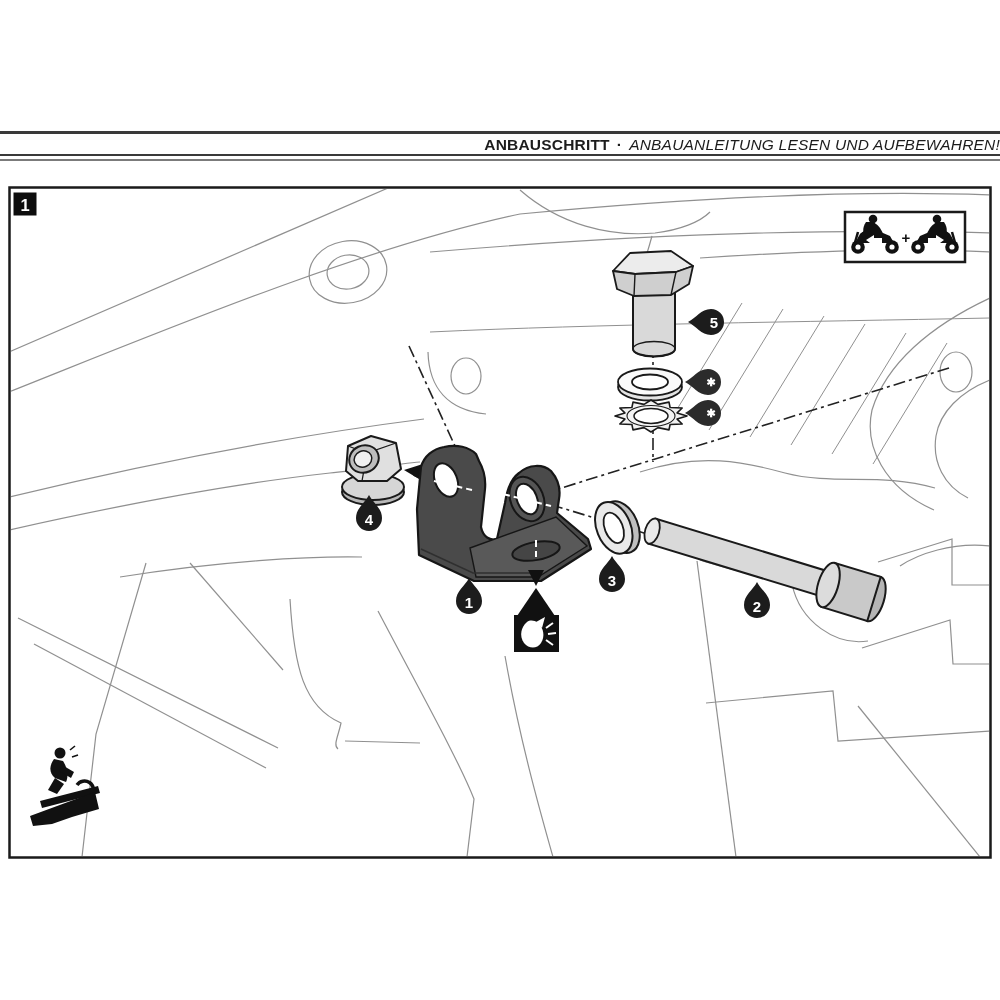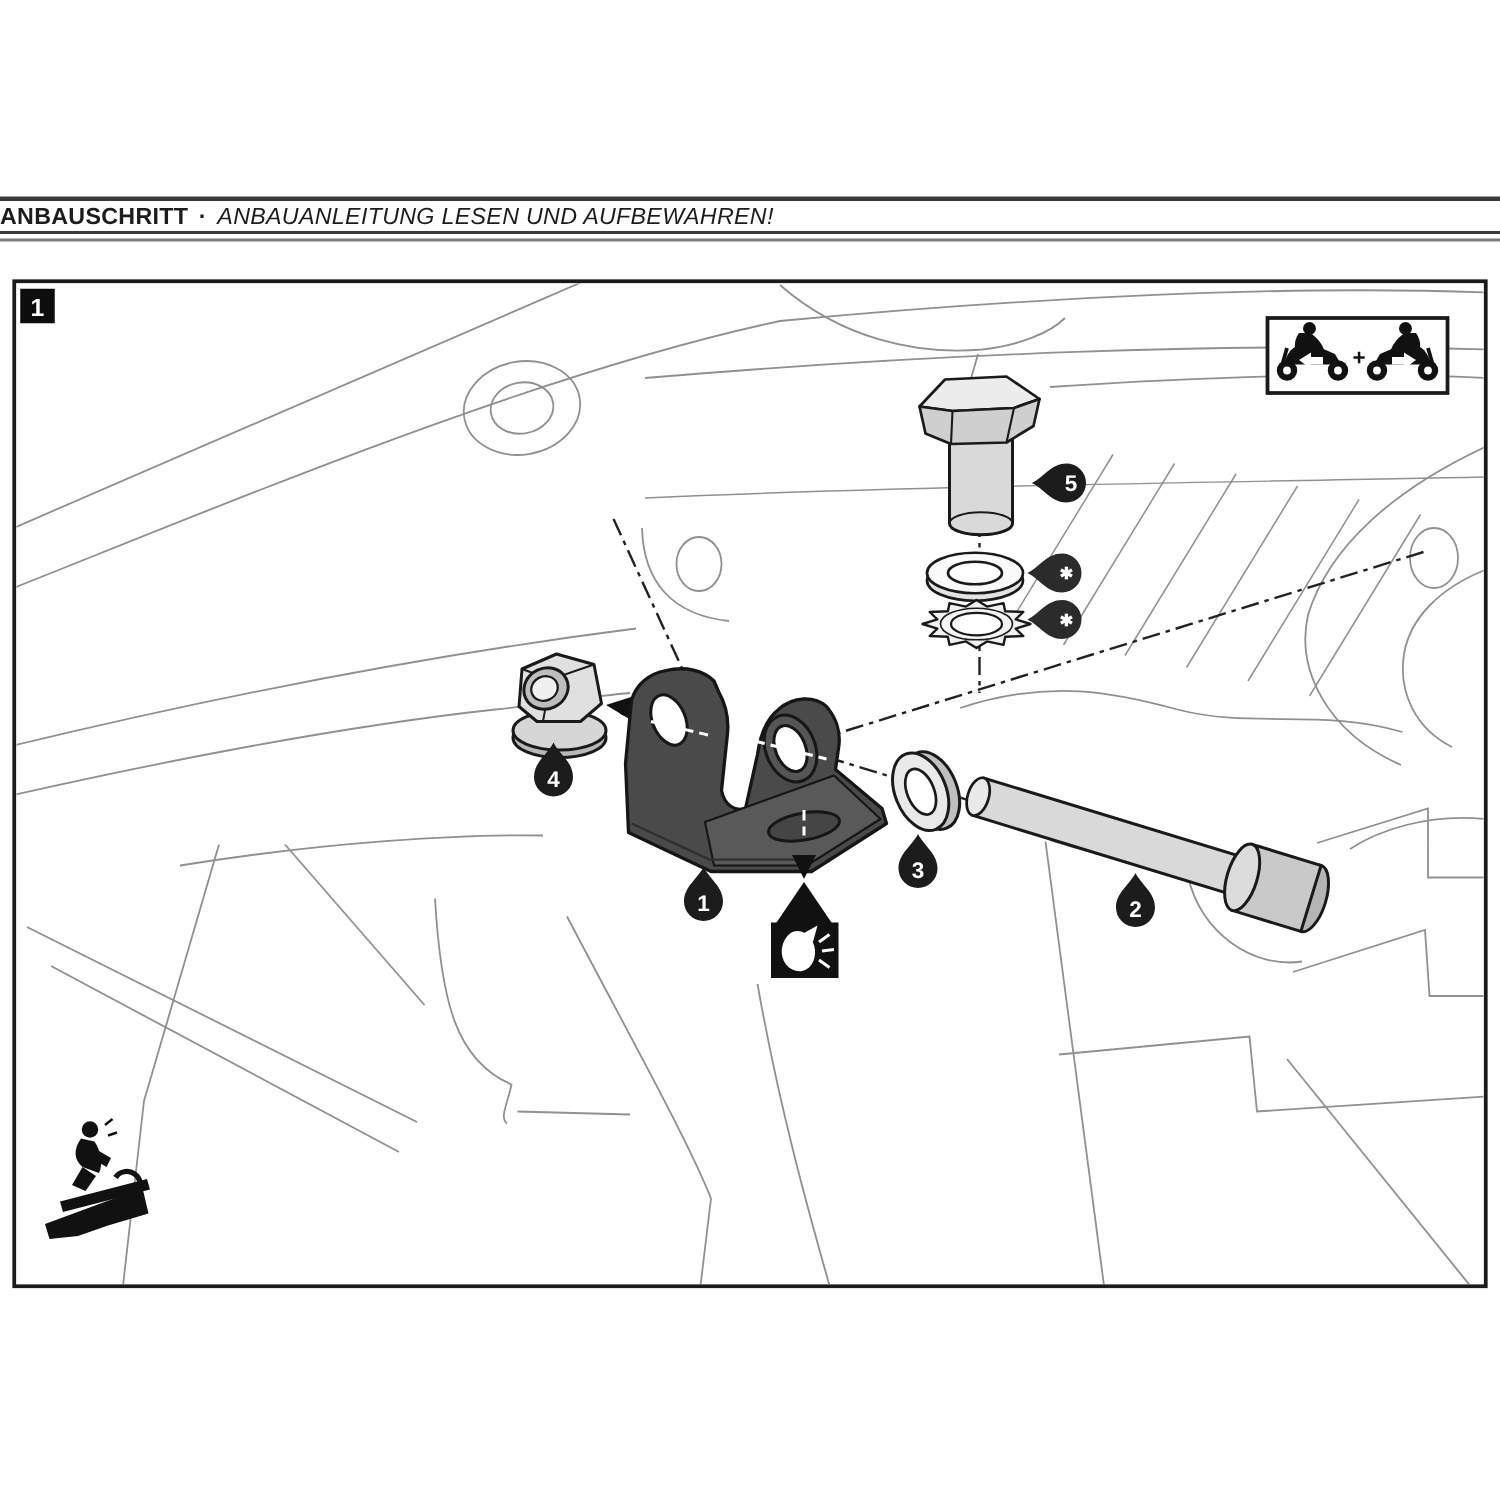--- a/index.html
+++ b/index.html
@@ -2,21 +2,21 @@
 <html><head>
 <meta charset="utf-8">
 <style>
   html,body{margin:0;padding:0;background:#fff;}
   body{font-family:"Liberation Sans",sans-serif;}
   #page{position:relative;width:1000px;height:1000px;background:#fff;overflow:hidden;}
   .rule{position:absolute;left:0;right:0;}
   #rule-top{top:131px;height:3px;background:#3a3a3a;}
   #rule-bot1{top:154px;height:2px;background:#3a3a3a;}
   #rule-bot2{top:159px;height:2px;background:#7b7b7b;}
-  #header-text{position:absolute;top:136px;left:0;right:0;text-align:left;
+  #header-text{position:absolute;top:136px;left:0;right:0;text-align:right;
     font-size:15.5px;color:#1c1c1c;letter-spacing:.2px;white-space:nowrap;}
   #header-text .b{font-weight:700;}
   #header-text .sep{font-weight:700;margin:0 7px;}
   #header-text .i{font-style:italic;font-weight:400;}
   svg text{font-family:"Liberation Sans",sans-serif;}
   .lbl{font-weight:700;font-size:15px;fill:#ffffff;}
   .lblstar{font-weight:700;font-size:11px;fill:#ffffff;}
 </style>
 </head>
 <body>

